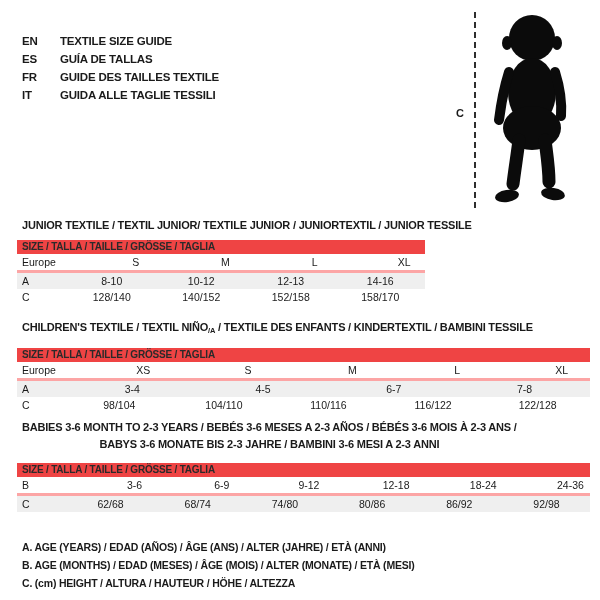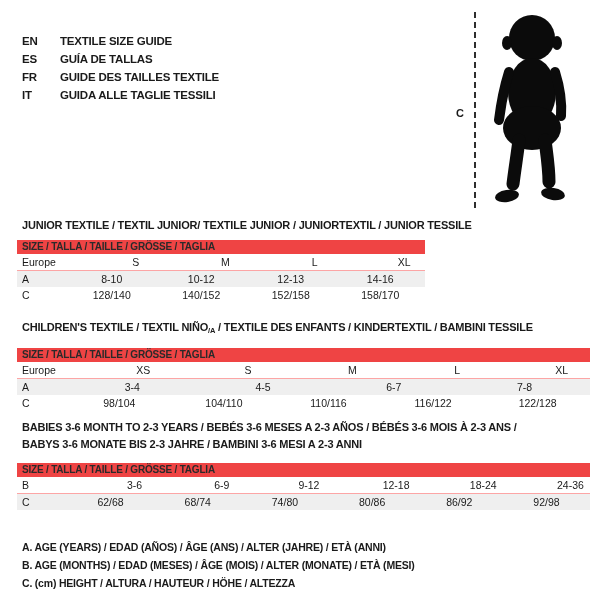--- a/index.html
+++ b/index.html
@@ -16,31 +16,31 @@
   .lang-header { position:absolute; left:22px; top:8px;margin-top:24px; }
   .lang-row { display:flex; height:18px; line-height:18px; font-size:11.5px; font-weight:bold; letter-spacing:-0.2px; }
   .lang-code { width:38px; }
 
   
   .dash-line { position:absolute; left:474px; top:12px; height:196px; width:0; border-left:2px dashed #2e2e2e; }
   .c-label { position:absolute; left:452px; top:107px; width:16px; font-size:11px; font-weight:bold; text-align:center; }
   .silhouette { position:absolute; left:482px; top:8px; }
 
   
-  .tbl-title { position:absolute; left:22px; font-size:11px; font-weight:bold; letter-spacing:-0.2px; line-height:17px; white-space:nowrap; }
+  .tbl-title { position:absolute; left:22px; font-size:11px; font-weight:bold; letter-spacing:-0.2px; line-height:17px; white-space:nowrap;text-align:center; }
   .sub { font-size:7.5px; vertical-align:-2px; }
   .size-table { position:absolute; left:17px; }
   .t1 { top:240px; width:408px; }
   .t2 { top:348px; width:573px; }
   .t3 { top:463px; width:573px; }
   .size-band { height:14px; line-height:14px; background:#ef4444; font-size:10px; font-weight:bold; color:#2a2a2a; padding-left:5px; letter-spacing:-0.2px; }
   .trow { display:flex; height:16px; line-height:16px; font-size:10.5px; }
   .trow .lbl { width:50px; padding-left:5px; box-sizing:border-box; }
   .trow .val { flex:1; text-align:center; }
-  .trow.first { border-bottom:1px solid #fca5a5;gap:48px; }
+  .trow.first { border-bottom:3px solid #fca5a5;gap:48px; }
   .trow.stripe { background:#efefef; }
 
   
   .notes { position:absolute; left:22px; top:538px; }
   .note-line { height:18px; line-height:18px; font-size:10.5px; font-weight:bold; letter-spacing:-0.2px; white-space:nowrap; }
 </style>
 </head>
 <body>
 
 <div class="canvas">

